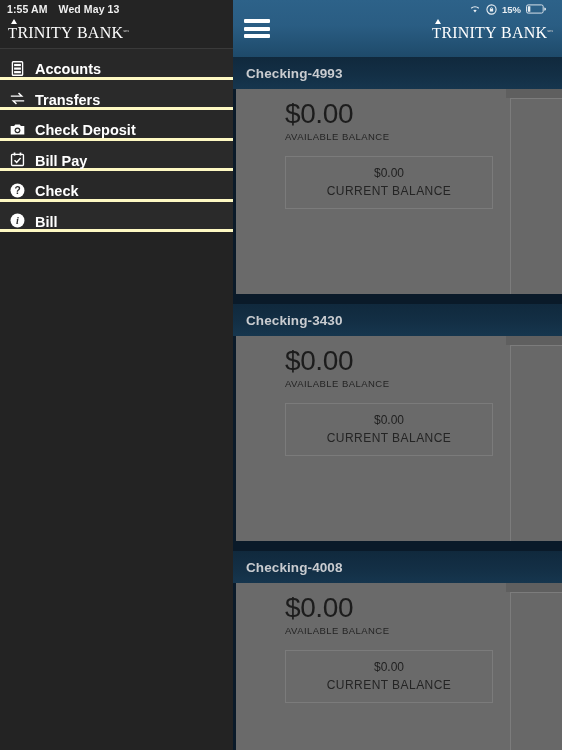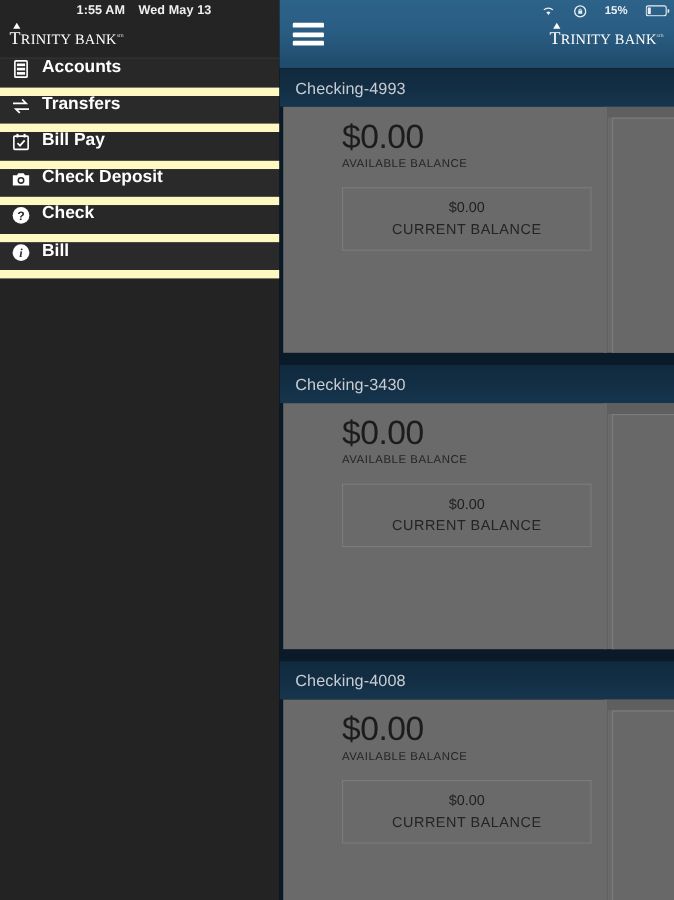--- a/index.html
+++ b/index.html
@@ -15,60 +15,59 @@
   
   #sidebar {
     position:absolute; left:0; top:0; width:233px; height:750px;
     background:#232323;
   }
   #status-bar-left {
     height:18px; background:#242424;
     display:flex; align-items:center; padding-left:7px; gap:11px;
     color:#f0f0f0; font-size:10.5px; font-weight:bold;
     letter-spacing:0.1px;
-    justify-content:center;
   }
   #sidebar-brand {
     height:30px; display:flex; align-items:center;
     padding-left:8px; background:#242424;
   }
   .logo { position:relative; display:inline-block; white-space:nowrap; }
   .logo-steeple {
     position:absolute; left:3px; top:-5px; width:0; height:0;
     border-left:3px solid transparent; border-right:3px solid transparent;
     border-bottom:5px solid #ffffff;
   }
   .logo-text {
     font-family:"Liberation Serif", serif;
     color:#ffffff; letter-spacing:0.2px;
   }
   .logo-text .big { font-size:15px; }
-  .logo-text .sml { font-size:12px; }
+  .logo-text .sml { font-size:16px; }
   .logo-tm { font-size:5px; vertical-align:super; color:#cfcfcf; letter-spacing:0; }
 
   .menu { border-top:1px solid #3a3a3a; }
   .menu-item {
-    height:30.5px; display:flex; align-items:flex-start; gap:9px;
-    padding-left:9px; border-bottom:7px solid #fef9c3;
+    height:30.5px; display:flex; align-items:flex-end; gap:9px;
+    padding-left:9px; border-bottom:3px solid #fef9c3;
     background:#2a2a2a;
     color:#ffffff; font-size:14.5px; font-weight:bold;
   }
   .menu-item:nth-child(odd){ background:#282828; }
   .mi-icon { width:17px; height:17px; flex:0 0 17px; display:block; }
   .mi-label { line-height:1; }
 
   
   #main {
     position:absolute; left:233px; top:0; width:329px; height:750px;
     background:#0b1b2b;
   }
   #status-bar-right {
     position:absolute; right:0; top:0; width:329px; height:18px;
     display:flex; align-items:center; justify-content:flex-end;
-    gap:15px; padding-right:4px;
+    gap:5px; padding-right:16px;
     color:#e8eef3; font-size:9.5px; font-weight:bold;
     background:transparent; z-index:5;
   }
   #app-header {
     height:57px; width:329px;
     background:linear-gradient(180deg,#2d6289 0%,#2a5d83 45%,#1e4a6a 100%);
     position:relative;
   }
   #hamburger {
     position:absolute; left:11px; top:19px; width:26px; height:19px;
@@ -82,21 +81,21 @@
     position:absolute; top:57px; left:0; width:329px; height:693px;
     background:#0a1a29; overflow:hidden;
   }
   .account-card { position:relative; width:329px; }
   .card-header {
     height:32px; width:329px;
     background:linear-gradient(180deg,#10293d 0%,#132f45 55%,#16364e 100%);
     display:flex; align-items:center; padding-left:13px;
   }
   .card-title {
-    color:#c9ccd0; font-size:13.5px; font-weight:normal; letter-spacing:0.1px;
+    color:#c9ccd0; font-size:13.5px; font-weight:bold; letter-spacing:0.1px;
   }
   .card-body {
     position:relative; background:#6a6a6a; height:205px;
     width:270px; margin-left:3px;
   }
   .card-pad { padding:10px 0 0 13px;margin-left:36px; }
   .avail-amount {
     color:#1c1c1c; font-size:28px; font-weight:normal; line-height:1.05;
     letter-spacing:-0.4px;
   }
@@ -165,35 +164,35 @@
 
       <div class="menu-item">
         <svg class="mi-icon" viewBox="0 0 20 20">
           <path d="M3 7.2 H15 L11.8 4 M17 12.8 H5 L8.2 16" fill="none" stroke="#fff" stroke-width="1.7" stroke-linecap="square" stroke-linejoin="miter"></path>
         </svg>
         <span class="mi-label">Transfers</span>
       </div>
 
       <div class="menu-item">
         <svg class="mi-icon" viewBox="0 0 20 20">
+          <path d="M2 6 h4 l1.4-2 h5.2 L14 6 h4 v10 H2 Z" fill="#fff"></path>
+          <circle cx="10" cy="11" r="3.4" fill="#2a2a2a"></circle>
+          <circle cx="10" cy="11" r="1.9" fill="#fff"></circle>
+        </svg>
+        <span class="mi-label">Check Deposit</span>
+      </div>
+
+      <div class="menu-item">
+        <svg class="mi-icon" viewBox="0 0 20 20">
           <rect x="3" y="4" width="14" height="13" rx="1" fill="none" stroke="#fff" stroke-width="1.6"></rect>
           <rect x="5.5" y="1.8" width="2" height="3.6" fill="#fff"></rect>
           <rect x="12.5" y="1.8" width="2" height="3.6" fill="#fff"></rect>
           <path d="M6.5 11 L9 13.4 L13.6 8.2" fill="none" stroke="#fff" stroke-width="1.7"></path>
         </svg>
         <span class="mi-label">Bill Pay</span>
-      </div>
-
-      <div class="menu-item">
-        <svg class="mi-icon" viewBox="0 0 20 20">
-          <path d="M2 6 h4 l1.4-2 h5.2 L14 6 h4 v10 H2 Z" fill="#fff"></path>
-          <circle cx="10" cy="11" r="3.4" fill="#2a2a2a"></circle>
-          <circle cx="10" cy="11" r="1.9" fill="#fff"></circle>
-        </svg>
-        <span class="mi-label">Check Deposit</span>
       </div>
 
       <div class="menu-item">
         <svg class="mi-icon" viewBox="0 0 20 20">
           <circle cx="10" cy="10" r="8.2" fill="#fff"></circle>
           <text x="10" y="14.6" font-family="Liberation Sans, sans-serif" font-size="12" font-weight="bold" fill="#2a2a2a" text-anchor="middle">?</text>
         </svg>
         <span class="mi-label">Check</span>
       </div>
 

